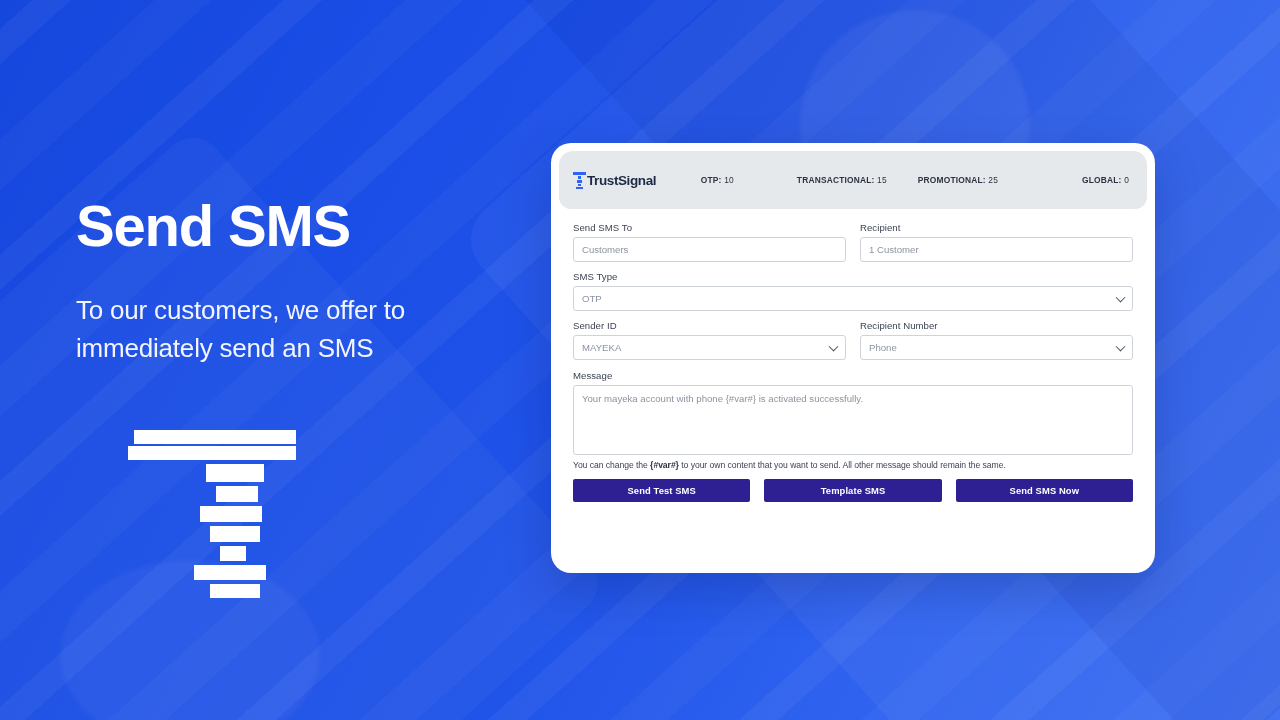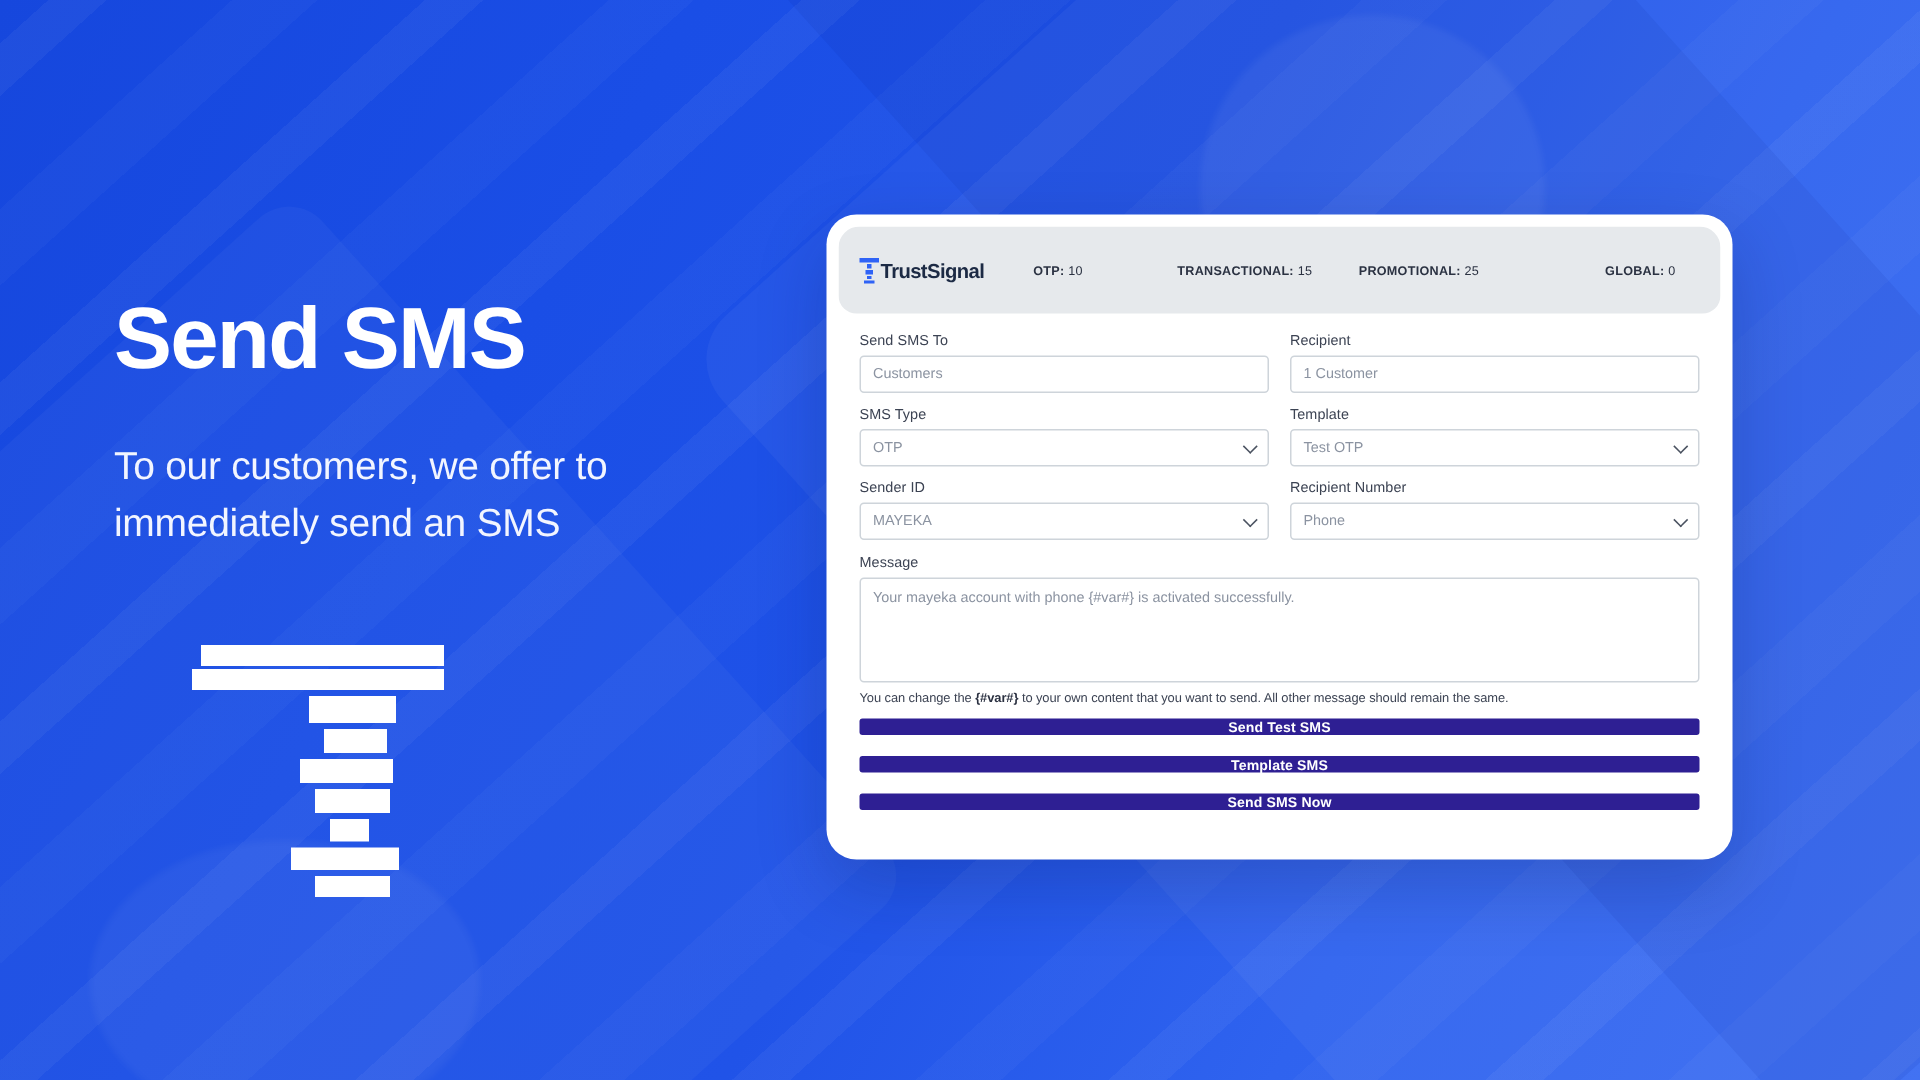--- a/index.html
+++ b/index.html
@@ -104,21 +104,21 @@
     font-size: 13.5px; font-weight: 700; color: #1c2a44;
     letter-spacing: -0.4px;
   }
   .stats { margin-left: auto; display: flex; align-items: center; }
   .stat { font-size: 8.4px; color: #2b3242; letter-spacing: 0.2px; white-space: nowrap; }
   .stat .lbl { font-weight: 700; }
   .stat .val { font-weight: 400; }
   .stat-otp { margin-right: 63px; }
   .stat-trans { margin-right: 31px; }
   .stat-promo { margin-right: 84px; }
-  .stat-global { margin-right: 14px; }
+  .stat-global { margin-right: 2px; }
 
   .card-body { padding: 13px 14px 0 14px; }
   .row { display: flex; gap: 14px; }
   .col { flex: 1; min-width: 0; }
   .field { margin-bottom: 9px; }
   .flabel {
     font-size: 9.6px; color: #3c4353; margin-bottom: 4px;
     display: block; letter-spacing: 0.05px;
   }
   .control {
@@ -145,21 +145,21 @@
     border: 1px solid #ced4da; border-radius: 3px;
     background: #fff;
     font-size: 9.6px; color: #8b93a1;
     padding: 7px 8px; line-height: 1.35;
   }
   .helper {
     font-size: 8.6px; color: #3c4353;
     margin-top: 5px; letter-spacing: -0.05px;
   }
   .helper b { font-weight: 700; color: #2a3040; }
-  .actions { display: flex; gap: 14px; margin-top: 8px; flex-direction: column; }
+  .actions { display: flex; gap: 14px; margin-top: 8px; }
   .btn {
     flex: 1; height: 23px;
     background: #2e1f93;
     color: #ffffff;
     border: none; border-radius: 2px;
     font-size: 9.4px; font-weight: 700;
     font-family: "Liberation Sans", sans-serif;
     display: flex; align-items: center; justify-content: center;
     letter-spacing: 0.1px;
     cursor: pointer;
@@ -248,29 +248,20 @@
         <div class="row">
           <div class="col">
             <div class="field">
               <label class="flabel">SMS Type</label>
               <div class="control select">
                 <span>OTP</span>
                 <span class="caret"></span>
               </div>
             </div>
           </div>
-          <div class="col">
-            <div class="field">
-              <label class="flabel">Template</label>
-              <div class="control select">
-                <span>Test OTP</span>
-                <span class="caret"></span>
-              </div>
-            </div>
-          </div>
         </div>
 
         <div class="row">
           <div class="col">
             <div class="field">
               <label class="flabel">Sender ID</label>
               <div class="control select">
                 <span>MAYEKA</span>
                 <span class="caret"></span>
               </div>

